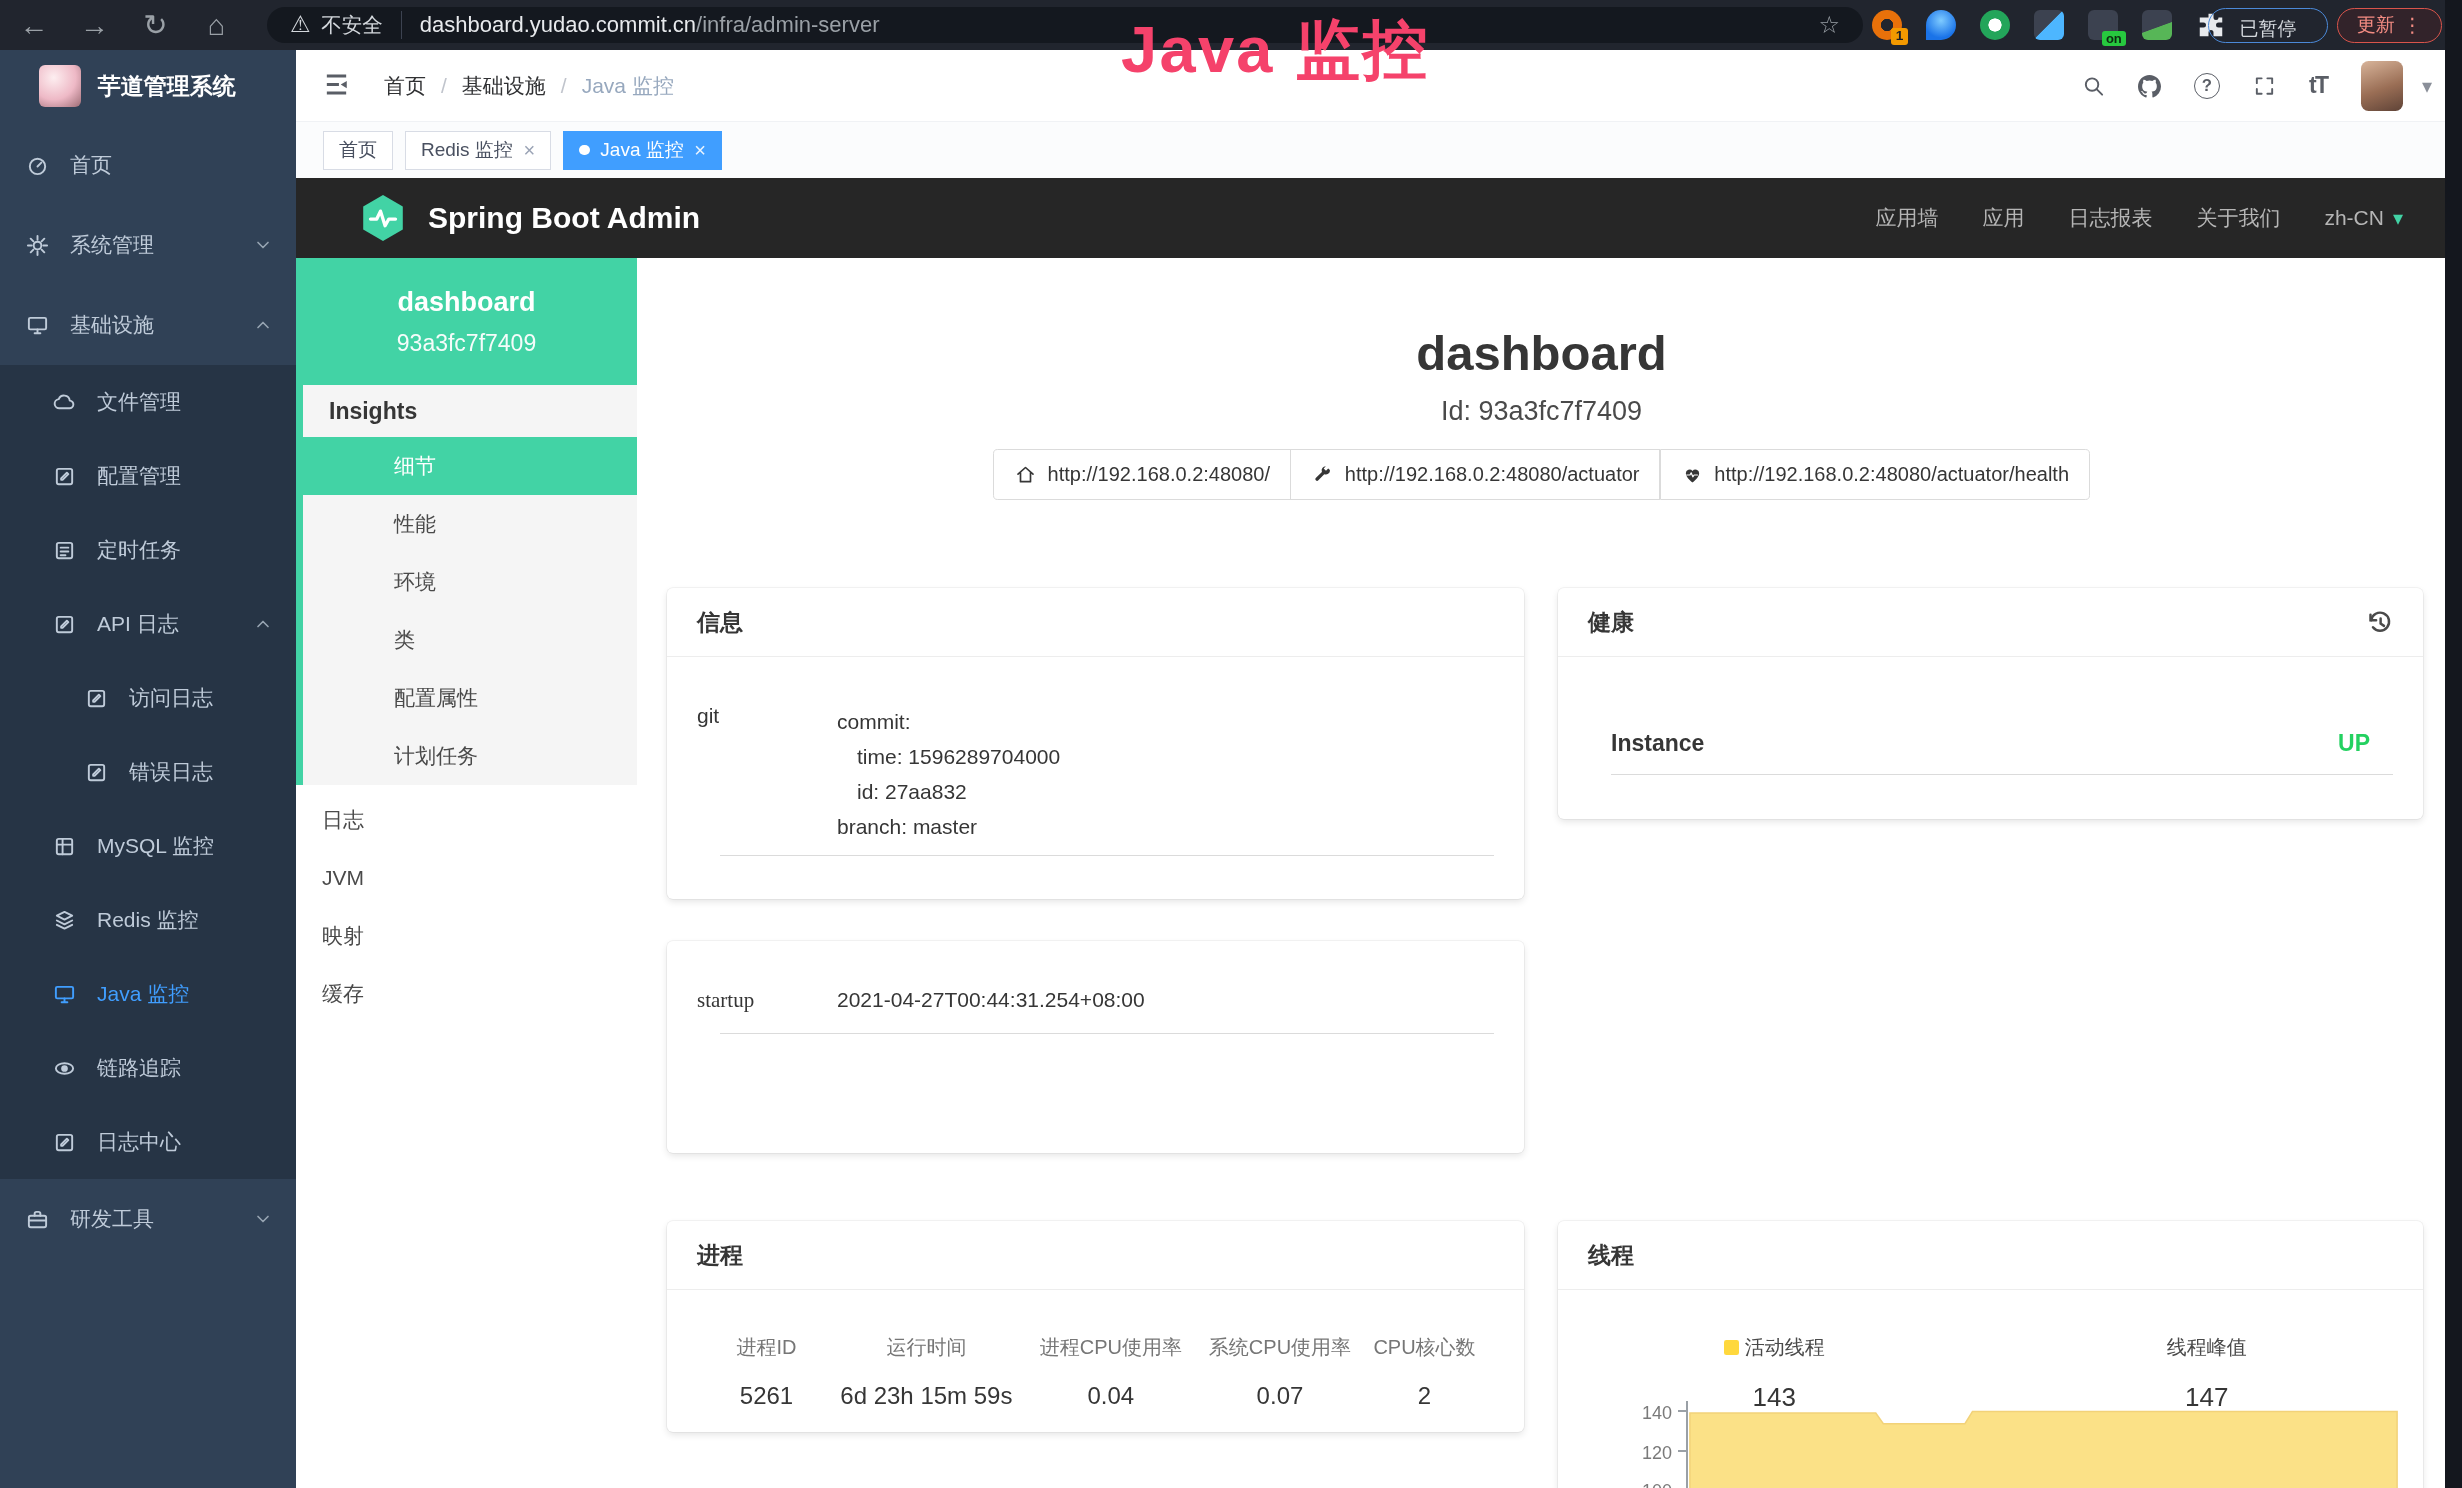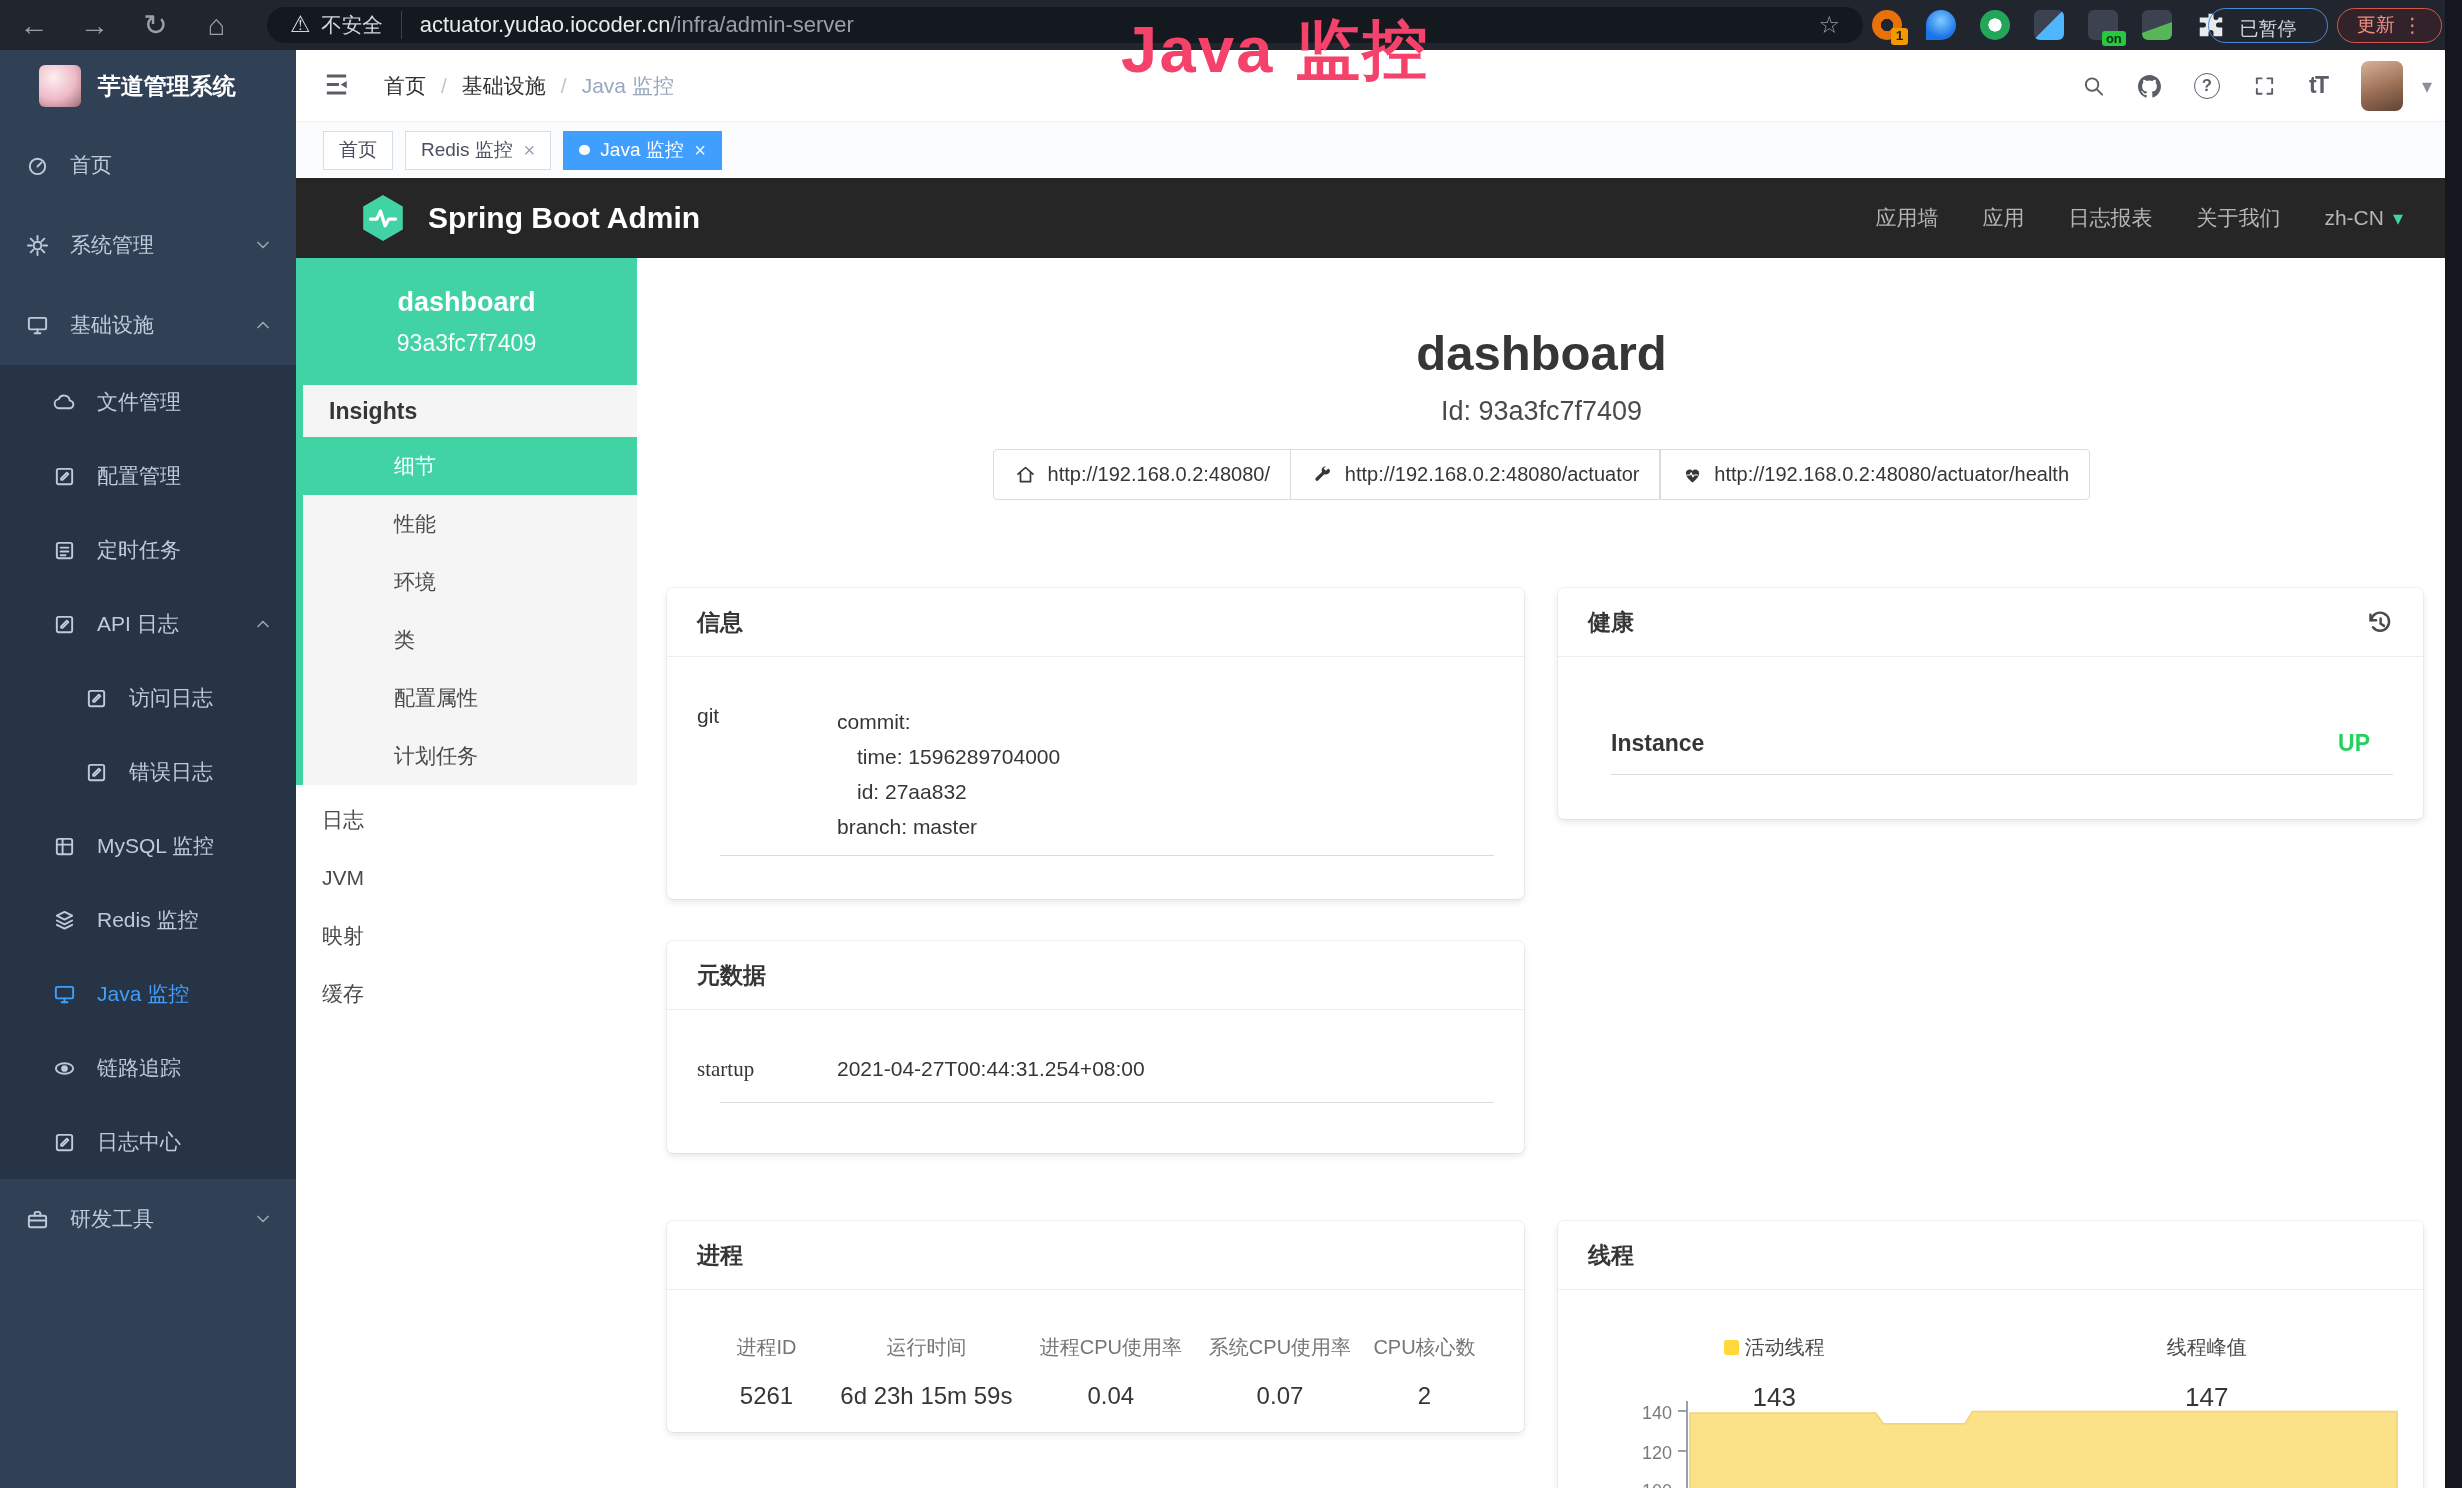--- a/index.html
+++ b/index.html
@@ -132,21 +132,21 @@
 <div id="root">
 
   <div class="chrome">
     <div class="nav-ic" style="left:7.6px">←</div>
     <div class="nav-ic" style="left:68px">→</div>
     <div class="nav-ic" style="left:129px">↻</div>
     <div class="nav-ic" style="left:190px">⌂</div>
     <div class="omnibox">
       <span class="omni-warn">⚠</span>
       <span class="omni-sec">不安全</span>
-      <span class="omni-host">actuator.yudao.iocoder.cn</span>
+      <span class="omni-host">dashboard.yudao.commit.cn</span>
       <span class="omni-path">/infra/admin-server</span>
       <span class="omni-star">☆</span>
     </div>
     <div class="ext-row">
       <div class="ext" style="background:radial-gradient(circle at 50% 50%,#21252e 28%,#e8710a 30%)">
         <span class="ext-badge">1</span>
       </div>
       <div class="ext" style="background:radial-gradient(circle at 50% 35%,#7ecbff,#1a73e8 70%);border-radius:50% 50% 50% 0"></div>
       <div class="ext" style="background:radial-gradient(circle at 50% 50%,#fff 30%,#23a55a 32%)"></div>
       <div class="ext" style="background:linear-gradient(135deg,#3c4250 48%,#4db6ff 50%);border-radius:6px"></div>
@@ -440,23 +440,20 @@
               </svg>
           </div>
           <div class="hrow">
             <span class="h-label">Instance</span>
             <span class="h-status" style="color: rgb(35, 209, 96);">UP</span>
           </div>
           <div class="rule" style="margin-top:16.7px"></div>
         </div>
 
         <div class="card" style="left:30px;top:683px;width:857px;height:212px">
-          <div class="card-hd">
-              <span>元数据</span>
-            </div>
           <div class="kv" style="margin-top:47px">
             <div class="kv-label meta-label">startup</div>
             <div>2021-04-27T00:44:31.254+08:00</div>
           </div>
           <div class="rule" style="margin-top:20px"></div>
         </div>
 
         <div class="card" style="left:30px;top:963px;width:857px;height:211px">
           <div class="card-hd">
               <span>进程</span>

